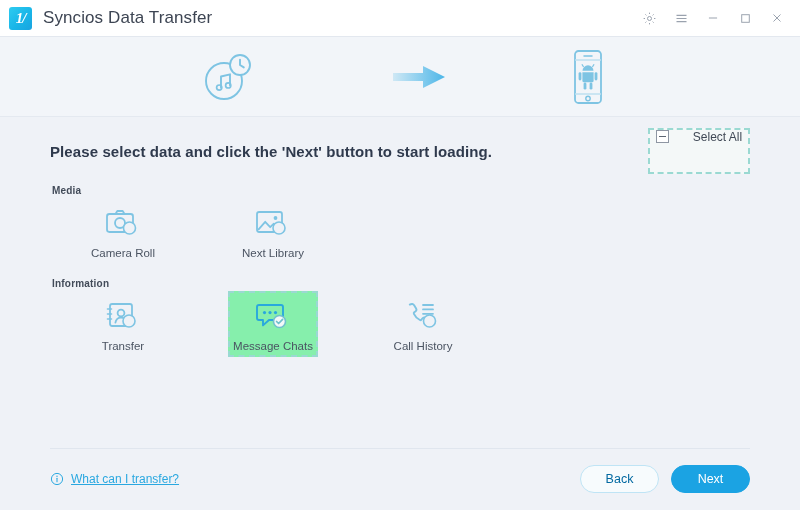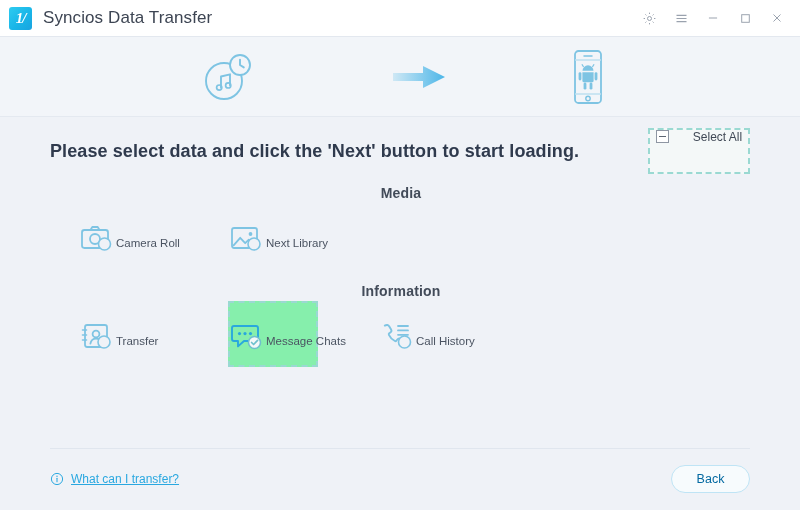--- a/index.html
+++ b/index.html
@@ -67,21 +67,21 @@
   .main {
     flex: 1 1 auto; position: relative;
     background: #eff2f7;
     padding: 0 50px;
   }
   .headline-row {
     display: flex; align-items: center;
     height: 60px; padding-top: 8px;
   }
   .headline {
-    font-size: 18px; font-weight: bold; color: #2f3a4d;
+    font-size: 15px; font-weight: bold; color: #2f3a4d;
     letter-spacing: .1px;
   }
   .select-all {
     margin-left: auto;
     width: 102px; height: 46px;
     display: flex; align-items: flex-start; justify-content: center;
     gap: 24px;
     border: 2px dashed #9ad9d2;
     background: #f4f8f8;
     cursor: pointer;
@@ -93,27 +93,27 @@
     flex: 0 0 auto;
   }
   .select-all .box i {
     display: block; width: 7px; height: 1px; background: #5d6673;
   }
   .select-all .lbl { font-size: 12px; color: #404956; }
 
   
   .group { margin-top: 8px; }
   .group-title {
-    font-size: 14px; font-weight: bold; color: #424b59;
-    margin-left: 2px; letter-spacing: .2px; text-align: center;
+    font-size: 10px; font-weight: bold; color: #424b59;
+    margin-left: 2px; letter-spacing: .2px;
   }
   .tiles { display: flex; margin-top: 2px; }
   .tile {
     width: 90px; height: 66px;
-    display: flex; flex-direction: row;
+    display: flex; flex-direction: column;
     align-items: center; justify-content: flex-start;
     padding-top: 6px;
     cursor: pointer;
     border: 2px dashed transparent;
     background: transparent;
   }
   .tile.selected {
     border-color: #9ad9d2;
     background: #86efac;
   }
@@ -337,16 +337,17 @@
       <svg width="14" height="14" viewBox="0 0 24 24" fill="none">
         <circle cx="12" cy="12" r="9.6" stroke="#2aa8e0" stroke-width="1.7"></circle>
         <path d="M12 10.6v6" stroke="#2aa8e0" stroke-width="1.8" stroke-linecap="round"></path>
         <circle cx="12" cy="7.3" r="1.15" fill="#2aa8e0"></circle>
       </svg>
       <span class="lnk">What can I transfer?</span>
     </div>
 
     <div class="btns">
       <div class="btn btn-back">Back</div>
+      <div class="btn btn-next">Next</div>
     </div>
   </div>
 
 </div>
 
 </body></html>

